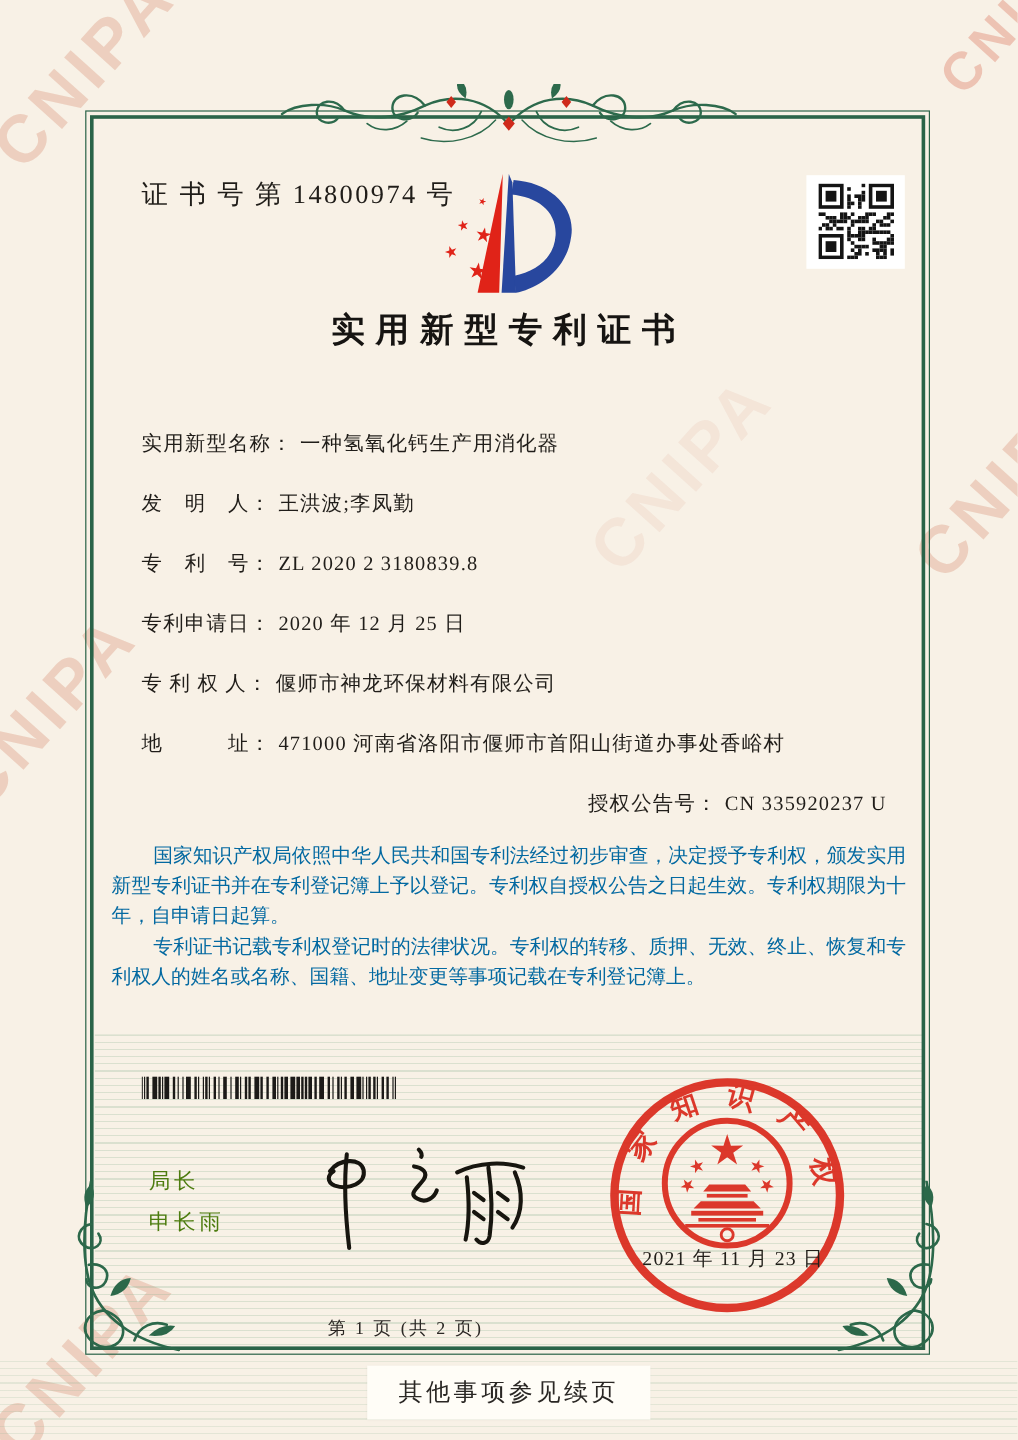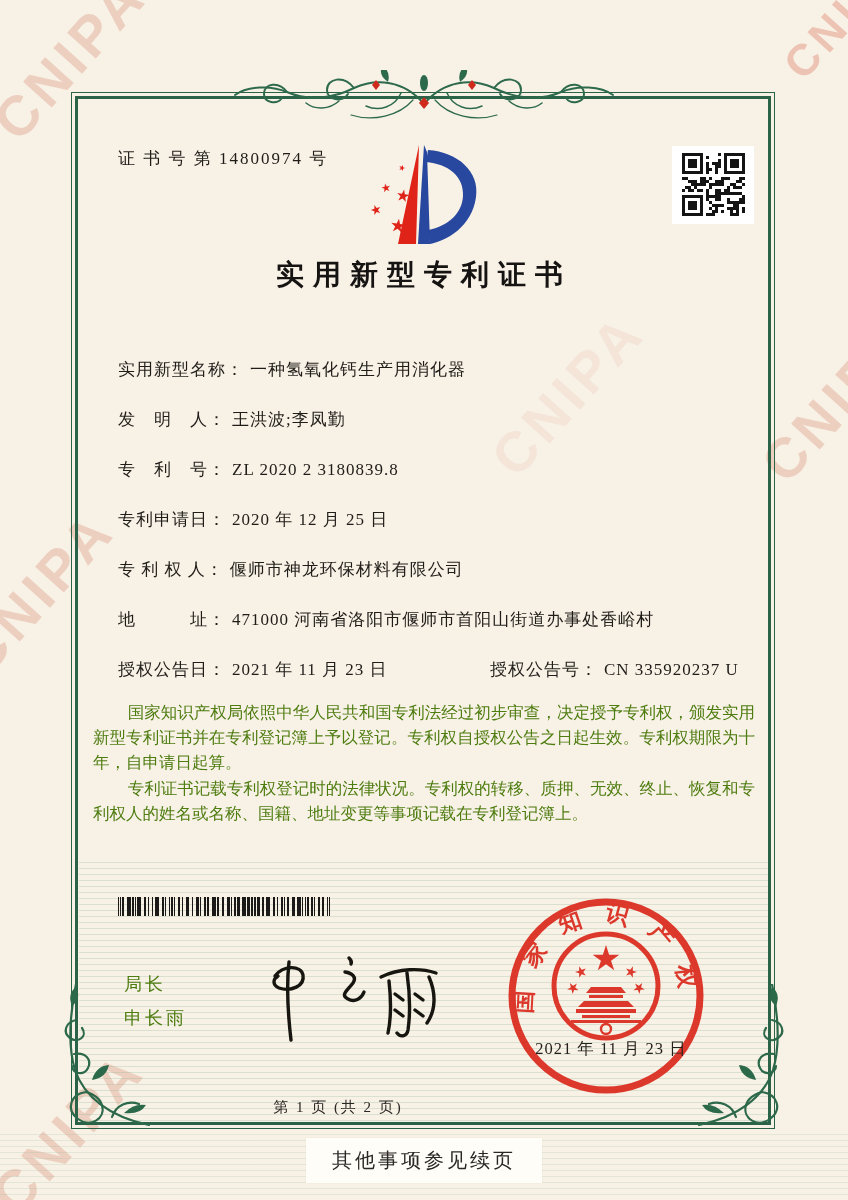--- a/index.html
+++ b/index.html
@@ -27,37 +27,37 @@
   
   .frame{
     position:absolute;left:71px;top:92px;width:704px;height:1037px;
     border:1.5px solid #2a6348;padding:3px;box-sizing:border-box;z-index:3;
   }
   .frame-inner{width:100%;height:100%;box-sizing:border-box;border:3px solid #2a6348;}
   .orn{position:absolute;z-index:4;}
   
   .cert-no{
     position:absolute;left:118px;top:147px;z-index:5;
-    font-size:17px;letter-spacing:2px;
+    font-size:22px;letter-spacing:2px;
   }
   .qr-wrap{position:absolute;left:672px;top:146px;width:82px;height:78px;background:#ffffff;z-index:5;}
   .qr-wrap svg{position:absolute;left:10px;top:7px;}
   .logo{position:absolute;left:358px;top:142px;z-index:5;}
   .title{
     position:absolute;left:0;top:256px;width:848px;text-align:center;z-index:5;
     font-size:28px;font-weight:bold;letter-spacing:9px;color:#161412;
   }
   
   .field-row{position:absolute;left:118px;z-index:5;font-size:17px;letter-spacing:1px;white-space:nowrap;}
   .f-label{margin-right:6px;}
   .grant-2{position:absolute;left:372px;top:0;}
   
   .body-text{
     position:absolute;left:93px;top:700px;width:662px;z-index:5;
-    font-size:16.5px;line-height:25.2px;text-align:justify;color:#4d7c0f;
+    font-size:16.5px;line-height:25.2px;text-align:justify;color:#0369a1;
   }
   .body-text p{margin:0;text-indent:2.1em;}
   .barcode{position:absolute;left:118px;top:897px;z-index:5;}
   .signer{position:absolute;left:124px;z-index:6;font-size:18px;letter-spacing:3px;color:#4d7c0f;}
   .signature{position:absolute;left:253px;top:946px;z-index:6;}
   .seal{position:absolute;left:496px;top:886px;z-index:6;}
   .seal-date{
     position:absolute;left:526px;top:1038px;width:170px;text-align:center;z-index:7;
     font-size:16.5px;color:#221f1a;letter-spacing:1px;
   }
@@ -313,21 +313,20 @@
 <div class="field-row" style="top:508px;">
   <span class="f-label">专利申请日：</span><span class="f-value">2020 年 12 月 25 日</span>
 </div>
 <div class="field-row" style="top:558px;">
   <span class="f-label">专 利 权 人：</span><span class="f-value">偃师市神龙环保材料有限公司</span>
 </div>
 <div class="field-row" style="top:608px;">
   <span class="f-label">地　　　址：</span><span class="f-value">471000 河南省洛阳市偃师市首阳山街道办事处香峪村</span>
 </div>
 <div class="field-row" style="top:658px;width:660px;">
-  <span><span class="f-label">授权公告日：</span><span class="f-value">2021 年 11 月 23 日</span></span>
   <span class="grant-2"><span class="f-label">授权公告号：</span><span class="f-value">CN 335920237 U</span></span>
 </div>
 
 <div class="body-text">
   <p>国家知识产权局依照中华人民共和国专利法经过初步审查，决定授予专利权，颁发实用新型专利证书并在专利登记簿上予以登记。专利权自授权公告之日起生效。专利权期限为十年，自申请日起算。</p>
   <p>专利证书记载专利权登记时的法律状况。专利权的转移、质押、无效、终止、恢复和专利权人的姓名或名称、国籍、地址变更等事项记载在专利登记簿上。</p>
 </div>
 
 <svg class="barcode" id="barcode-svg" width="218" height="19" viewBox="0 0 218 19">
     <rect x="0" y="0" width="1" height="19" fill="#1c1a18"></rect>

